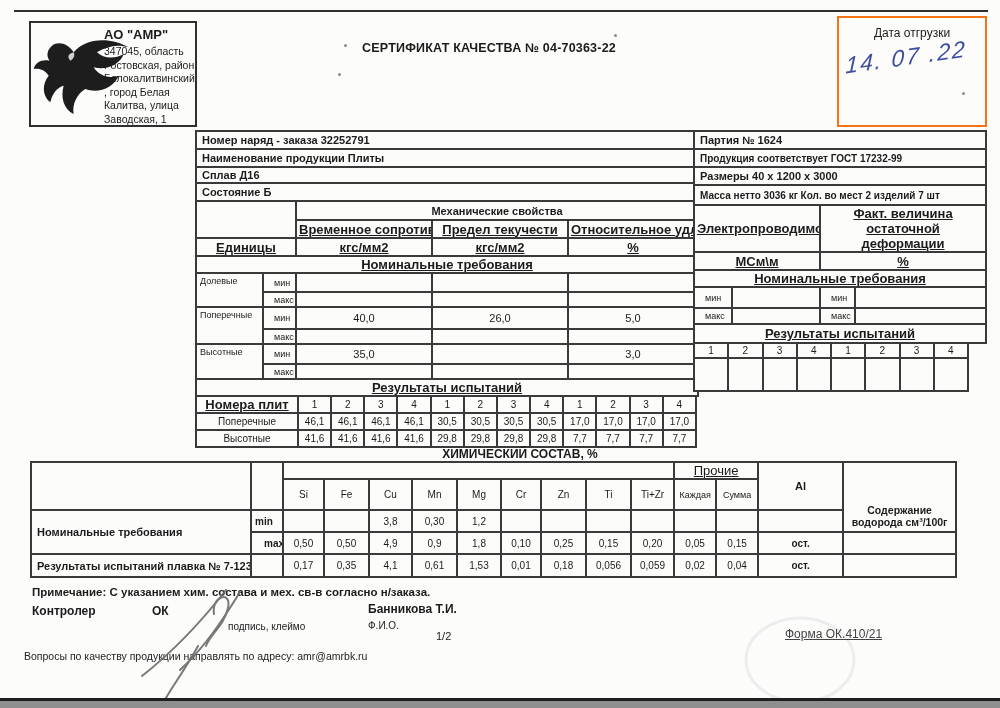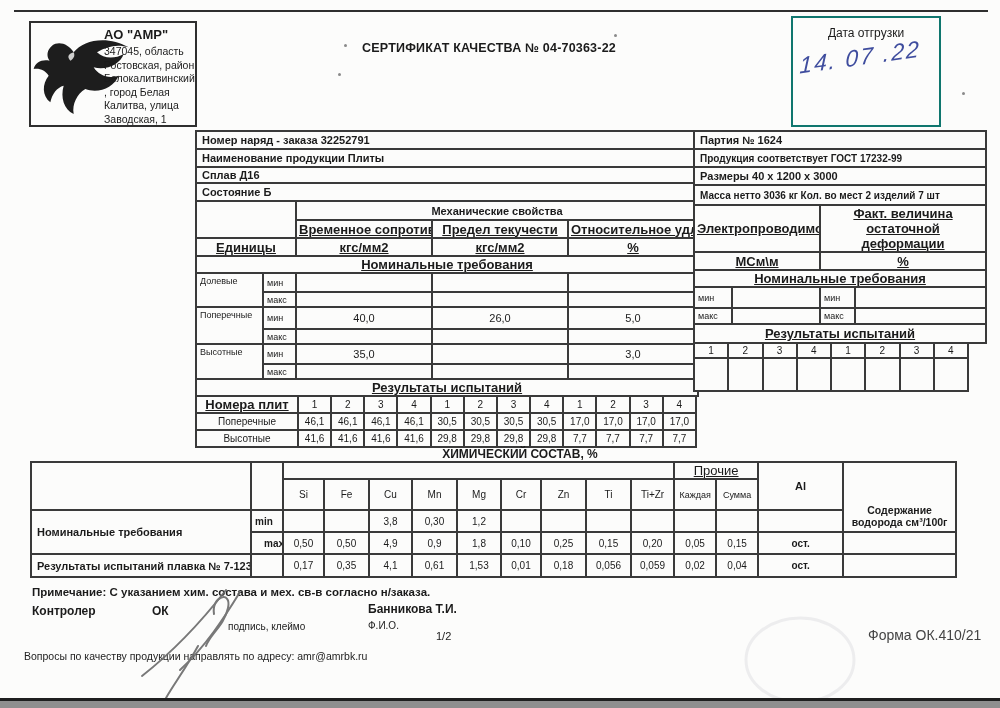--- a/index.html
+++ b/index.html
@@ -10,32 +10,32 @@
   
   table{border-collapse:collapse;table-layout:fixed;}
   td{border:2px solid #3a3a3a;padding:0 2px;font-size:10px;text-align:center;
      vertical-align:middle;overflow:hidden;white-space:nowrap;}
   td.wrap{white-space:normal;}
   .lbl{font-weight:bold;text-align:left;padding:1px 5px;font-size:11px;}
   .hdr{font-weight:bold;text-align:center;font-size:11px;}
   .sm{font-size:13px;text-decoration:underline;}
   .xs{font-size:9px;}
   .dir{font-size:9px;text-align:left;vertical-align:top;padding:2px 3px;}
-  .mm{font-size:9px;text-align:left;padding:0 3px;}
+  .mm{font-size:9px;text-align:left;padding:0 10px;}
   .val{font-size:11px;}
   .reg{font-weight:normal;}
   .b{font-weight:bold;}
 
   
   #top-rule{left:14px;top:10px;width:974px;height:0;border-top:2px solid #2f2f2f;}
   #logo-box{left:29px;top:21px;width:164px;height:102px;border:2px solid #2f2f2f;}
   #company-name{left:104px;top:27px;font-size:13px;font-weight:bold;}
   #company-address{left:104px;top:45px;width:92px;font-size:10.5px;line-height:13.5px;white-space:pre-line;}
   #cert-title{left:362px;top:41px;font-size:12.5px;font-weight:bold;letter-spacing:.2px;}
-  #date-box{left:791px;top:16px;width:146px;height:107px;border:2px solid #0f766e;}
+  #date-box{left:837px;top:16px;width:146px;height:107px;border:2px solid #f97316;}
   #date-label{left:0;top:8px;width:100%;text-align:center;font-size:12px;}
   #date-hand{left:6px;top:26px;font-size:23px;font-style:italic;color:#3f4d9e;
              transform:rotate(-8deg) skewX(-10deg);letter-spacing:2px;white-space:nowrap;}
 
   
   #pane-left{left:195px;top:130px;}
   #pane-right{left:693px;top:130px;}
   #pane-left table,#pane-right table{background:#fcfcfb;}
   #mech-results{margin-top:-2px;}
   #electro-results{margin-top:-2px;}
@@ -46,21 +46,21 @@
   .hyd{white-space:pre-line;vertical-align:bottom;padding-bottom:3px;font-weight:bold;font-size:10.5px;}
 
   
   #note{left:32px;top:586px;font-size:11.5px;font-weight:bold;}
   #controller{left:32px;top:604px;font-size:12px;font-weight:bold;}
   #ok{left:152px;top:604px;font-size:12px;font-weight:bold;}
   #sign-caption{left:228px;top:621px;font-size:10px;}
   #fio-name{left:368px;top:602px;font-size:12px;font-weight:bold;}
   #fio-caption{left:368px;top:620px;font-size:10px;}
   #page-num{left:436px;top:630px;font-size:11px;}
-  #form-code{left:868px;top:627px;font-size:14px;color:#444;}
+  #form-code{left:785px;top:627px;font-size:12px;color:#444;text-decoration:underline;}
   #footer-contact{left:24px;top:650px;font-size:10.5px;color:#222;}
 
   #signature{left:128px;top:584px;}
   #stamp-ghost{left:740px;top:612px;opacity:.07;}
   #scan-band{left:0;top:698px;width:1000px;height:10px;background:#8f8f8f;border-top:3px solid #1f1f1f;}
   .speck{position:absolute;width:3px;height:3px;background:#8a8a8a;border-radius:50%;}
 </style>
 </head>
 <body>
 

